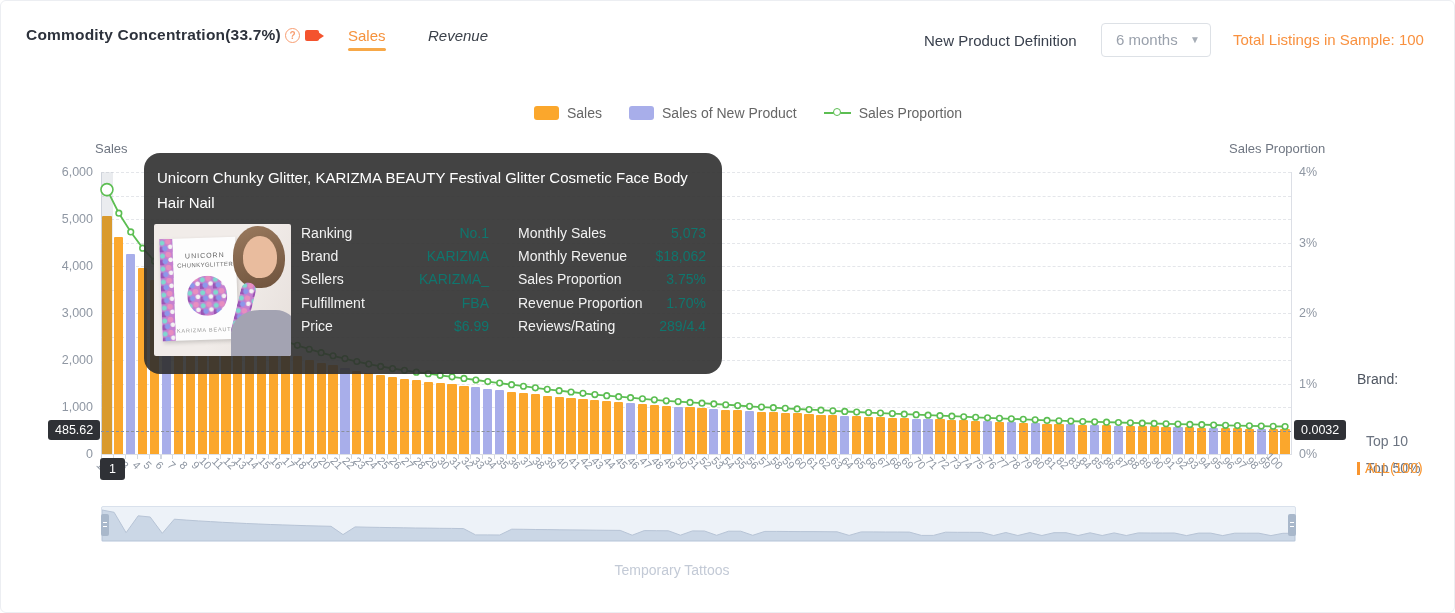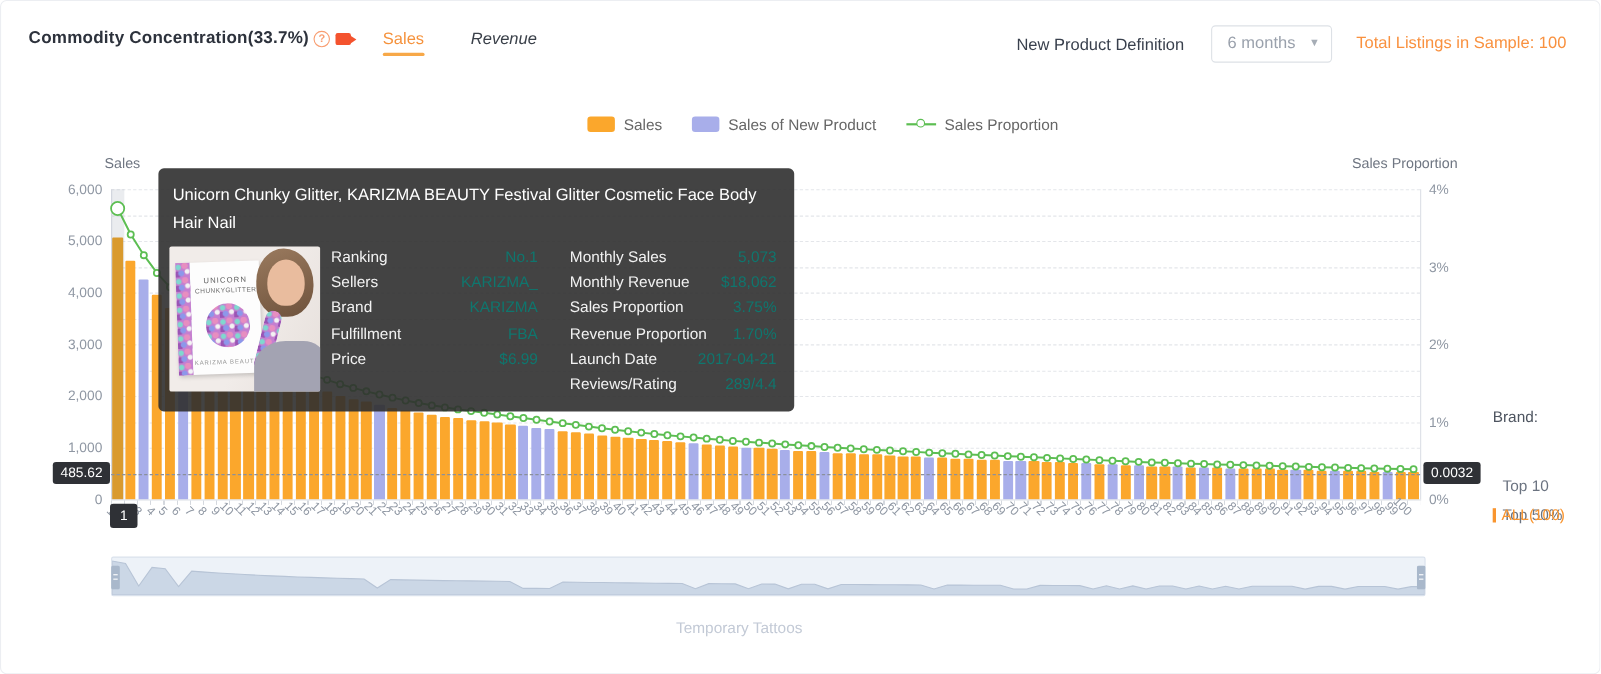--- a/index.html
+++ b/index.html
@@ -55,21 +55,21 @@
   .xlabel { position:absolute; top:5px; font-size:11px; color:#8F97A3; white-space:nowrap;
             transform:rotate(45deg); transform-origin:100% 0; }
   .ax-badge { position:absolute; background:#2F3136; color:#fff; font-size:12.5px; padding:3px 7px;
               border-radius:3px; z-index:15; white-space:nowrap; }
   .badge-left { left:47px; top:419px; }
   .badge-right { left:1293px; top:419px; }
   .badge-x { left:99px; top:457px; padding:4px 9px; }
 
   
   .tooltip { position:absolute; left:143px; top:152px; width:578px; height:221px; background:rgba(47,47,47,.9);
-             border-radius:5px; z-index:20; color:#fff; }
+             border-radius:16px; z-index:20; color:#fff; }
   .tt-title { position:absolute; left:13px; top:12px; width:552px; font-size:15px; font-weight:500; line-height:25px; color:#fff; }
   .tt-col { position:absolute; top:69px; width:188px; }
   .tt-col.c1 { left:157px; } .tt-col.c2 { left:374px; }
   .tt-row { display:flex; justify-content:space-between; height:23.2px; font-size:14px; line-height:23.2px; }
   .tt-row .l { color:#F2F2F2; } .tt-row .v { color:#0f766e; }
   .p-img { position:absolute; left:10px; top:71px; width:137px; height:132px; border-radius:2px; overflow:hidden;
            background:linear-gradient(115deg,#F1ECE9 55%,#E6DFDB); }
   .glit { background-color:#C57FD0; background-image:
       radial-gradient(circle at 20% 30%, #7FD8CF 2px, transparent 3px),
       radial-gradient(circle at 65% 20%, #E78EC0 2.4px, transparent 3.4px),
@@ -503,28 +503,28 @@
       <div class="m-face"></div>
       <div class="m-arm glit"></div>
       <div class="m-body"></div>
     </div>
     <div class="tt-col c1" id="tt-col1">
         <div class="tt-row">
           <span class="l">Ranking</span>
           <span class="v">No.1</span>
         </div>
         <div class="tt-row">
+          <span class="l">Brand</span>
+          <span class="v">KARIZMA</span>
+        </div>
+        <div class="tt-row">
           <span class="l">Sellers</span>
           <span class="v">KARIZMA_</span>
         </div>
         <div class="tt-row">
-          <span class="l">Brand</span>
-          <span class="v">KARIZMA</span>
-        </div>
-        <div class="tt-row">
           <span class="l">Fulfillment</span>
           <span class="v">FBA</span>
         </div>
         <div class="tt-row">
           <span class="l">Price</span>
           <span class="v">$6.99</span>
         </div>
       </div>
     <div class="tt-col c2" id="tt-col2">
         <div class="tt-row">
@@ -535,24 +535,20 @@
           <span class="l">Monthly Revenue</span>
           <span class="v">$18,062</span>
         </div>
         <div class="tt-row">
           <span class="l">Sales Proportion</span>
           <span class="v">3.75%</span>
         </div>
         <div class="tt-row">
           <span class="l">Revenue Proportion</span>
           <span class="v">1.70%</span>
-        </div>
-        <div class="tt-row">
-          <span class="l">Launch Date</span>
-          <span class="v">2017-04-21</span>
         </div>
         <div class="tt-row">
           <span class="l">Reviews/Rating</span>
           <span class="v">289/4.4</span>
         </div>
       </div>
   </div>
 
   <div class="rg-title">Brand:</div>
   <div class="rg-opt" style="top:397px">Top 10</div>

